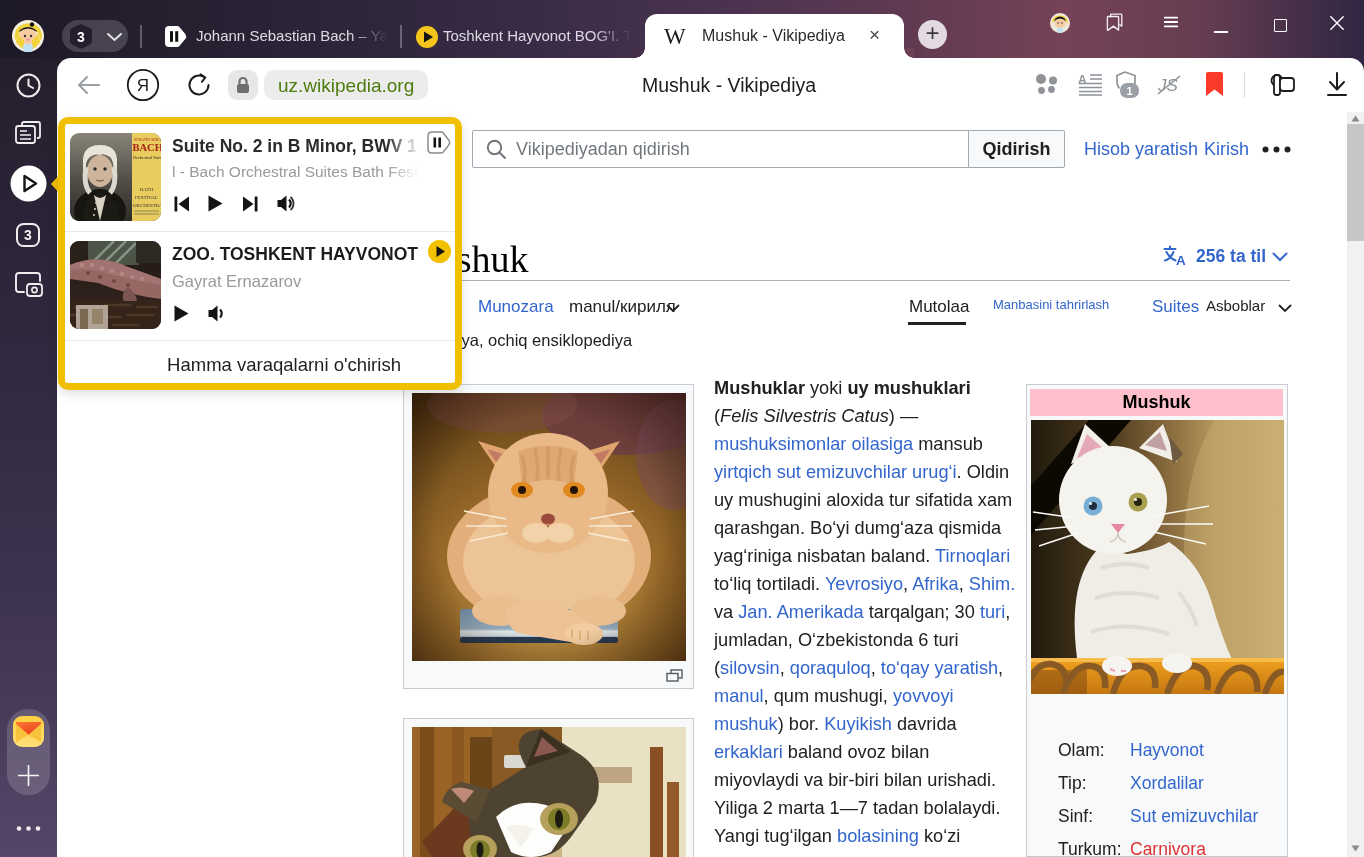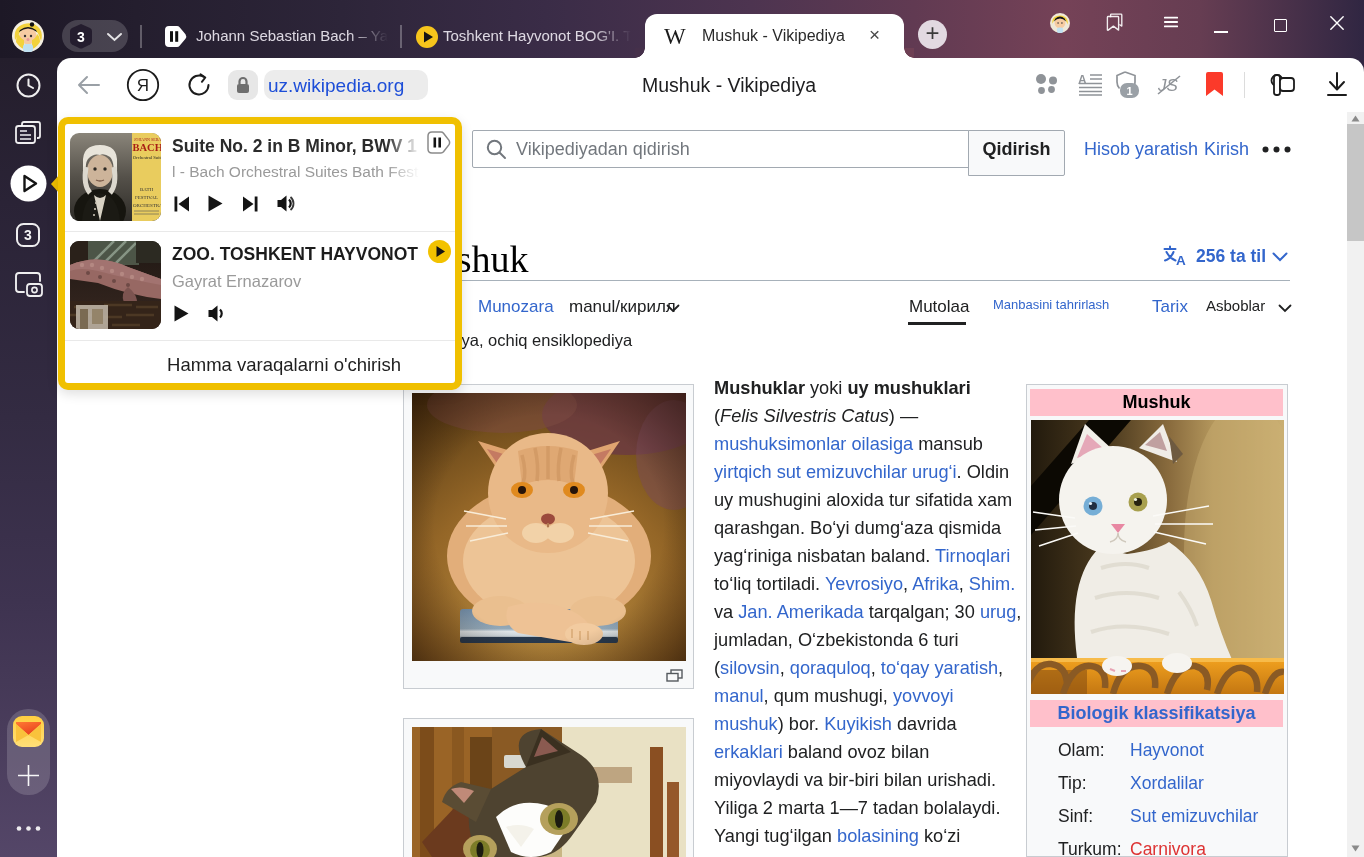--- a/index.html
+++ b/index.html
@@ -99,21 +99,21 @@
 <svg class="a" style="left:186px;top:72px" width="26" height="26" viewBox="0 0 26 26">
  <path d="M22.5 13 A9.5 9.5 0 1 1 17.8 4.8" stroke="#1c1c1c" stroke-width="2" fill="none" stroke-linecap="round"></path>
  <path d="M14.5 2.2 L19.3 5.5 L15.9 9.8" stroke="#1c1c1c" stroke-width="2" fill="none" stroke-linecap="round" stroke-linejoin="round"></path>
 </svg>
 <div class="a" style="left:228px;top:70px;width:30px;height:30px;border-radius:9px;background:#e7e7e7"></div>
 <svg class="a" style="left:235px;top:76px" width="16" height="18" viewBox="0 0 16 18">
  <rect x="2" y="8" width="12" height="9" rx="2" fill="#6e6e6e"></rect>
  <path d="M4.5 8 V5.5 A3.5 3.5 0 0 1 11.5 5.5 V8" stroke="#6e6e6e" stroke-width="2.2" fill="none"></path>
 </svg>
 <div class="a" style="left:264px;top:70px;width:164px;height:30px;border-radius:10px;background:#ececec"></div>
-<div class="a" style="left:268px;top:75px;font-size:19px;color:#1d4ed8;">uz.wikipedia.org</div>
+<div class="a" style="left:278px;top:75px;font-size:19px;color:#4d7c0f;">uz.wikipedia.org</div>
 <div class="a" style="left:642px;top:74px;font-size:19.5px;color:#1d1d1f;">Mushuk - Vikipediya</div>
 
 <svg class="a" style="left:1035px;top:73px" width="25" height="25" viewBox="0 0 25 25">
  <circle cx="6" cy="6" r="5" fill="#8f9398"></circle>
       <circle cx="18" cy="7.5" r="4" fill="#8f9398"></circle>
  <circle cx="6.5" cy="17.5" r="3.4" fill="#8f9398"></circle>
       <circle cx="16.5" cy="16.5" r="3.4" fill="#8f9398"></circle>
 </svg>
 <svg class="a" style="left:1078px;top:73px" width="25" height="24" viewBox="0 0 25 24">
  <text x="0" y="11" font-size="12" font-weight="bold" fill="#8f9398" font-family="Liberation Sans">A</text>
@@ -190,21 +190,21 @@
       <circle cx="13.5" cy="4.5" r="2.3" fill="rgba(255,255,255,.9)"></circle>
       <circle cx="23" cy="4.5" r="2.3" fill="rgba(255,255,255,.9)"></circle>
 </svg>
 
 <div class="a" style="left:472px;top:130px;width:497px;height:38px;border:1px solid #a2a9b1;border-radius:2px 0 0 2px;box-sizing:border-box;background:#fff"></div>
 <svg class="a" style="left:486px;top:139px" width="21" height="21" viewBox="0 0 21 21">
  <circle cx="8.5" cy="8.5" r="6.7" stroke="#72777d" stroke-width="2" fill="none"></circle>
  <path d="M13.5 13.5 L19 19" stroke="#72777d" stroke-width="2" stroke-linecap="round"></path>
 </svg>
 <div class="a" style="left:516px;top:139px;font-size:18px;color:#72777d;">Vikipediyadan qidirish</div>
-<div class="a" style="left:968px;top:130px;width:97px;height:46px;border:1px solid #a2a9b1;border-radius:0 2px 2px 0;box-sizing:border-box;background:#f8f9fa;text-align:center;line-height:36px;font-size:18px;font-weight:bold;color:#202122;">Qidirish</div>
+<div class="a" style="left:968px;top:130px;width:97px;height:38px;border:1px solid #a2a9b1;border-radius:0 2px 2px 0;box-sizing:border-box;background:#f8f9fa;text-align:center;line-height:36px;font-size:18px;font-weight:bold;color:#202122;">Qidirish</div>
 <a class="a blue" style="left:1084px;top:139px;font-size:18px;">Hisob yaratish</a>
 <a class="a blue" style="left:1204px;top:139px;font-size:18px;">Kirish</a>
 <svg class="a" style="left:1262px;top:146px" width="29" height="7" viewBox="0 0 29 7">
  <circle cx="3.5" cy="3.5" r="3" fill="#202122"></circle>
       <circle cx="14.5" cy="3.5" r="3" fill="#202122"></circle>
       <circle cx="25.5" cy="3.5" r="3" fill="#202122"></circle>
 </svg>
 
 <div class="a" style="left:404px;top:237px;font-family:'Liberation Serif',serif;font-size:38px;color:#000;">Mushuk</div>
 <svg class="a" style="left:1163px;top:245px" width="24" height="22" viewBox="0 0 24 22">
@@ -216,39 +216,39 @@
       <path d="M1.5 1.5 L8 8 L14.5 1.5" stroke="#3366cc" stroke-width="2" fill="none" stroke-linecap="round"></path>
     </svg>
 
 <a class="a blue" style="left:478px;top:297px;font-size:17px;">Munozara</a>
 <div class="a" style="left:569px;top:297px;font-size:17px;color:#202122;">manul/кирилл</div>
 <svg class="a" style="left:666px;top:304px" width="14" height="9" viewBox="0 0 14 9">
       <path d="M1.5 1.5 L7 7 L12.5 1.5" stroke="#202122" stroke-width="1.8" fill="none" stroke-linecap="round"></path>
     </svg>
 <div class="a" style="left:909px;top:297px;font-size:17px;color:#202122;">Mutolaa</div>
 <a class="a blue" style="left:987px;top:297px;font-size:13px;margin-left:6px;">Manbasini tahrirlash</a>
-<a class="a blue" style="left:1152px;top:297px;font-size:17px;">Tarix</a>
+<a class="a blue" style="left:1152px;top:297px;font-size:17px;">Suites</a>
 <div class="a" style="left:1206px;top:297px;font-size:15px;color:#202122;">Asboblar</div>
 <svg class="a" style="left:1278px;top:304px" width="14" height="9" viewBox="0 0 14 9">
       <path d="M1.5 1.5 L7 7 L12.5 1.5" stroke="#202122" stroke-width="1.8" fill="none" stroke-linecap="round"></path>
     </svg>
 <div class="a" style="left:404px;top:280px;width:886px;height:1px;background:#a7b1ba"></div>
 <div class="a" style="left:908px;top:322px;width:58px;height:3px;background:#202122"></div>
 <div class="a" style="left:404px;top:331px;font-size:16.5px;color:#202122;">Vikipediya, ochiq ensiklopediya</div>
 
 <div class="a" style="left:714px;top:374px;width:310px;font-size:18.2px;line-height:28px;color:#202122;">
 <b>Mushuklar</b> yoki <b>uy mushuklari</b><br>
 (<i>Felis Silvestris Catus</i>) —<br>
 <a class="blue">mushuksimonlar oilasiga</a> mansub<br>
 <a class="blue">yirtqich sut emizuvchilar urug‘i</a>. Oldin<br>
 uy mushugini aloxida tur sifatida xam<br>
 qarashgan. Bo‘yi dumg‘aza qismida<br>
 yag‘riniga nisbatan baland. <a class="blue">Tirnoqlari</a><br>
 to‘liq tortiladi. <a class="blue">Yevrosiyo</a>, <a class="blue">Afrika</a>, <a class="blue">Shim.</a><br>
-va <a class="blue">Jan. Amerikada</a> tarqalgan; 30 <a class="blue">urug</a>,<br>
+va <a class="blue">Jan. Amerikada</a> tarqalgan; 30 <a class="blue">turi</a>,<br>
 jumladan, O‘zbekistonda 6 turi<br>
 (<a class="blue">silovsin</a>, <a class="blue">qoraquloq</a>, <a class="blue">to‘qay yaratish</a>,<br>
 <a class="blue">manul</a>, qum mushugi, <a class="blue">yovvoyi</a><br>
 <a class="blue">mushuk</a>) bor. <a class="blue">Kuyikish</a> davrida<br>
 <a class="blue">erkaklari</a> baland ovoz bilan<br>
 miyovlaydi va bir-biri bilan urishadi.<br>
 Yiliga 2 marta 1—7 tadan bolalaydi.<br>
 Yangi tug‘ilgan <a class="blue">bolasining</a> ko‘zi
 </div>
 
@@ -376,21 +376,20 @@
  <path d="M44 98 L2 92 M45 106 L4 110 M47 113 L8 126 M122 96 L178 86 M124 104 L182 104 M123 112 L175 124" stroke="#fbfaf7" stroke-width="1.4" fill="none"></path>
  <path d="M70 148 Q95 140 118 148 M64 178 Q95 168 128 178 M60 212 Q95 200 138 214 M148 172 Q160 188 166 206" stroke="#d9d4c8" stroke-width="4" fill="none" opacity="0.65"></path>
  <rect x="0" y="238" width="253" height="36" fill="url(#bask)"></rect>
  <rect x="0" y="238" width="253" height="4" fill="#f7bb4a"></rect>
  <rect x="0" y="250" width="56" height="24" fill="#7c4510" opacity="0.5"></rect>
  <path d="M-6 274 Q2 242 20 244 Q36 246 36 266 M32 274 Q42 244 60 246 Q76 248 74 268 M82 274 Q90 244 110 246 Q126 248 124 268 M136 274 Q146 244 164 246 Q180 250 176 270 M186 274 Q196 246 212 248 Q228 252 226 272 M234 274 Q242 250 253 252" stroke="#8a5a24" stroke-width="6.5" fill="none"></path>
  <ellipse cx="86" cy="246" rx="15" ry="10" fill="#f6f4f0"></ellipse>
  <ellipse cx="146" cy="243" rx="15" ry="10" fill="#f6f4f0"></ellipse>
  <path d="M79 249 L84 251 M90 251 L95 251" stroke="#e8a4b4" stroke-width="2"></path>
 </svg>
-<div class="a" style="left:1030px;top:700px;width:253px;height:27px;background:#ffc0cb;text-align:center;font-size:18px;font-weight:bold;color:#3366cc;line-height:27px;">Biologik klassifikatsiya</div>
 <div class="a" style="left:1058px;top:734px;font-size:17.5px;color:#202122;line-height:33px;">Olam:<br>Tip:<br>Sinf:<br>Turkum:</div>
 <div class="a" style="left:1130px;top:734px;font-size:17.5px;line-height:33px;"><a class="blue">Hayvonot</a><br><a class="blue">Xordalilar</a><br><a class="blue">Sut emizuvchilar</a><br><a class="red" style="color:#dd3333">Carnivora</a></div>
 
 <div class="a" style="left:1347px;top:112px;width:17px;height:745px;background:#f1f1f1;"></div>
 <svg class="a" style="left:1351px;top:115px" width="9" height="7" viewBox="0 0 9 7">
       <path d="M4.5 0.5 L8.5 6.5 L0.5 6.5 Z" fill="#8a8a8a"></path>
     </svg>
 <div class="a" style="left:1347px;top:124px;width:17px;height:117px;background:#c6c6c6;"></div>
 <svg class="a" style="left:1351px;top:845px" width="9" height="7" viewBox="0 0 9 7">
       <path d="M4.5 6.5 L8.5 0.5 L0.5 0.5 Z" fill="#8a8a8a"></path>

